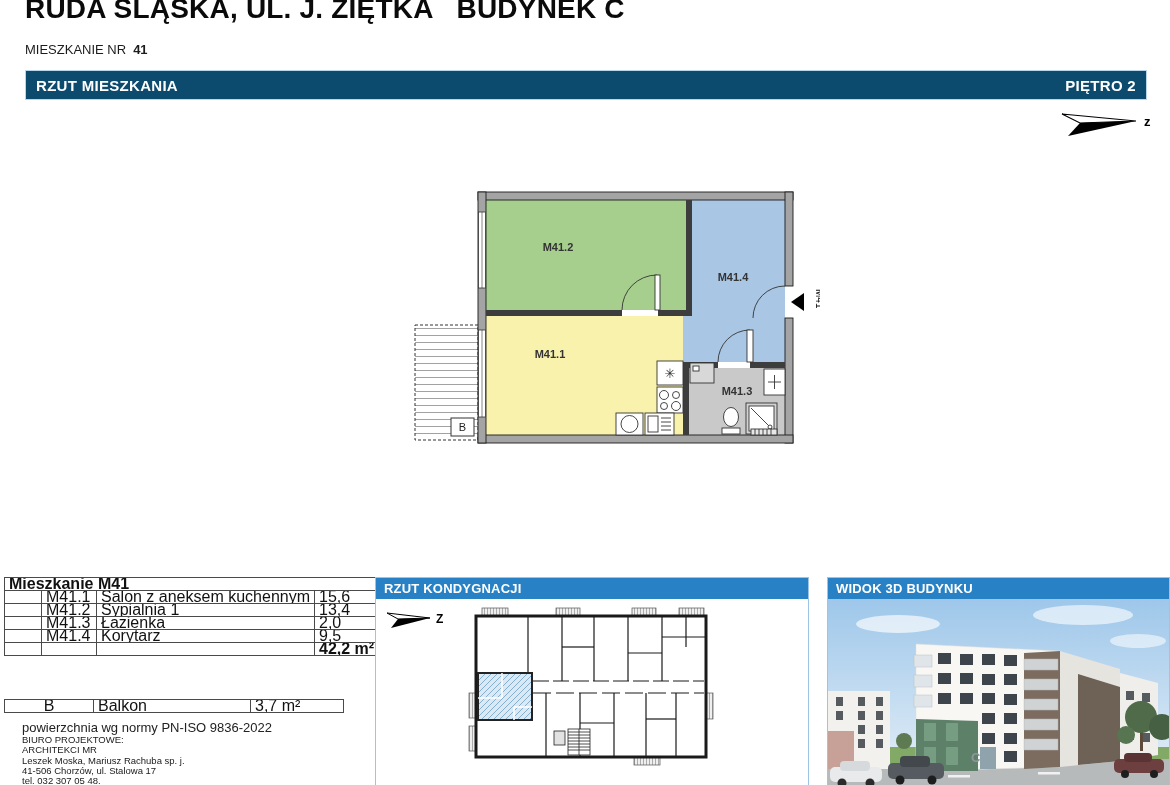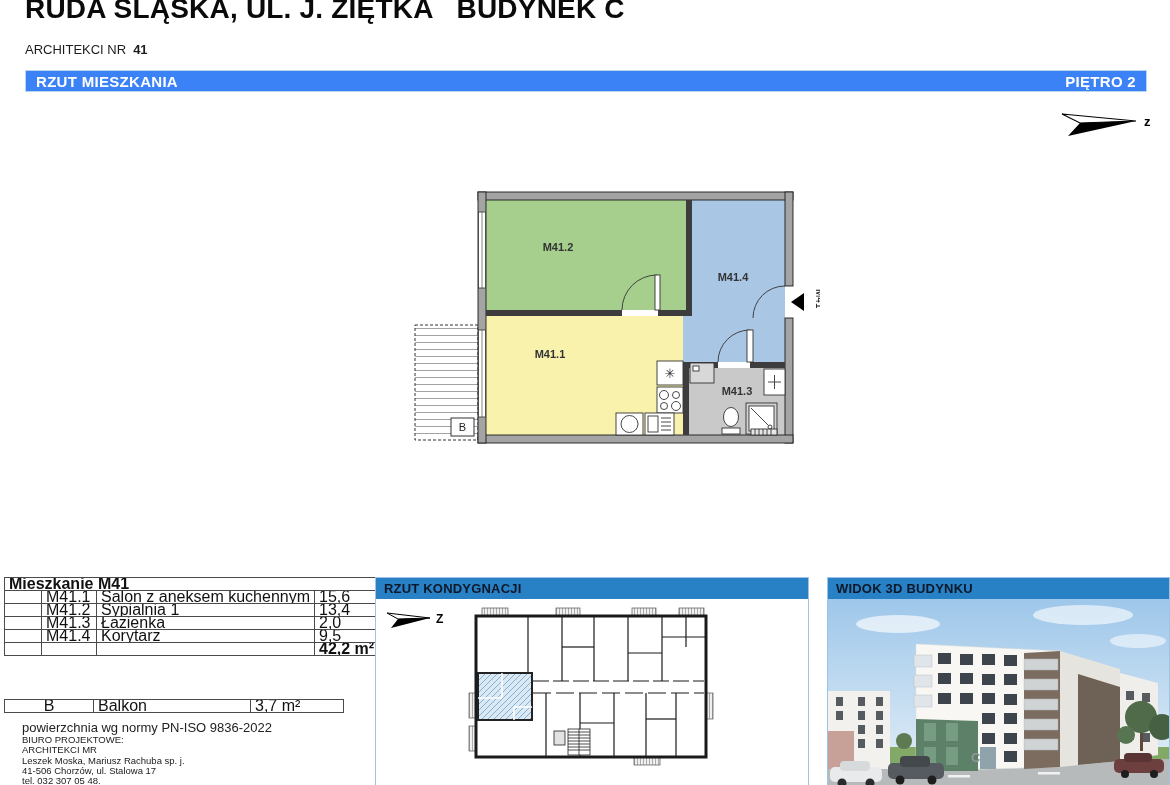--- a/index.html
+++ b/index.html
@@ -7,22 +7,22 @@
     width:1170px;height:785px;position:relative;overflow:hidden;
     background:#ffffff;font-family:"Liberation Sans",sans-serif;color:#000;
   }
   .title{
     position:absolute;left:25px;top:-7px;font-size:28px;font-weight:bold;
     white-space:pre;letter-spacing:.2px;color:#0a0a0a;
   }
   .subtitle{position:absolute;left:25px;top:42px;font-size:13px;color:#1c1c1c;}
   .subtitle .num{font-weight:bold;margin-left:7px;}
   .mainbar{
-    position:absolute;left:25px;top:70px;width:1122px;height:22px;box-sizing:border-box;
-    background:#3b82f6;border:1px solid #b9d6ec;
+    position:absolute;left:25px;top:70px;width:1122px;height:30px;box-sizing:border-box;
+    background:#0c4a6e;border:1px solid #b9d6ec;
     display:flex;justify-content:space-between;align-items:center;
     padding:0 10px;color:#fff;font-size:15px;font-weight:bold;letter-spacing:.3px;
   }
   .north-main{position:absolute;left:1058px;top:104px;}
   .plan-wrap{position:absolute;left:400px;top:185px;}
   .tbl{position:absolute;left:4px;border-collapse:collapse;font-size:16px;color:#111;}
   .tbl td{border:1px solid #4a4a4a;padding:0 4px;height:12px;line-height:12px;white-space:nowrap;overflow:hidden;}
   .tbl .c1{width:28px;}
   .tbl .c2{width:46px;}
   .tbl .c3{width:148px;margin-top:10px;}
@@ -34,34 +34,34 @@
   #balcony-table td.bcell{text-align:center;width:80px;}
   .norm-note{position:absolute;left:22px;top:720px;font-size:13px;color:#222;}
   .office{position:absolute;left:22px;top:735px;font-size:9.5px;line-height:10.3px;color:#1a1a1a;}
   .panel{
     position:absolute;top:577px;height:214px;box-sizing:border-box;background:#fff;
     border:1px solid #9dc3e6;
   }
   #floor-panel{left:375px;width:434px;}
   #view3d-panel{left:827px;width:343px;}
   .panel-header{
-    height:21px;background:#2781c4;color:#0f172a;font-size:13px;font-weight:bold;
+    height:21px;background:#2781c4;color:#ffffff;font-size:13px;font-weight:bold;
     display:flex;align-items:center;padding:0 8px;letter-spacing:.2px;
   }
   .panel-body{position:relative;width:100%;height:calc(100% - 21px);overflow:hidden;}
   .north-panel{position:absolute;left:8px;top:6px;}
   .floorplan-svg{position:absolute;left:92px;top:8px;}
   svg text{font-family:"Liberation Sans",sans-serif;}
 </style>
 </head>
 <body>
 
 <div class="title">RUDA ŚLĄSKA, UL. J. ZIĘTKA   BUDYNEK C</div>
 <div class="subtitle">
-  <span>ARCHITEKCI NR</span><span class="num">41</span>
+  <span>MIESZKANIE NR</span><span class="num">41</span>
 </div>
 <div class="mainbar">
   <span>RZUT MIESZKANIA</span>
   <span>PIĘTRO 2</span>
 </div>
 
 <svg class="north-main" width="96" height="38" viewBox="0 0 96 38">
   <polygon points="4,10 78,17 22,19" fill="#ffffff" stroke="#000" stroke-width="1.2"></polygon>
   <polygon points="78,17 22,19 10,32" fill="#000000"></polygon>
   <text x="86" y="22" font-size="13" font-weight="bold">z</text>

